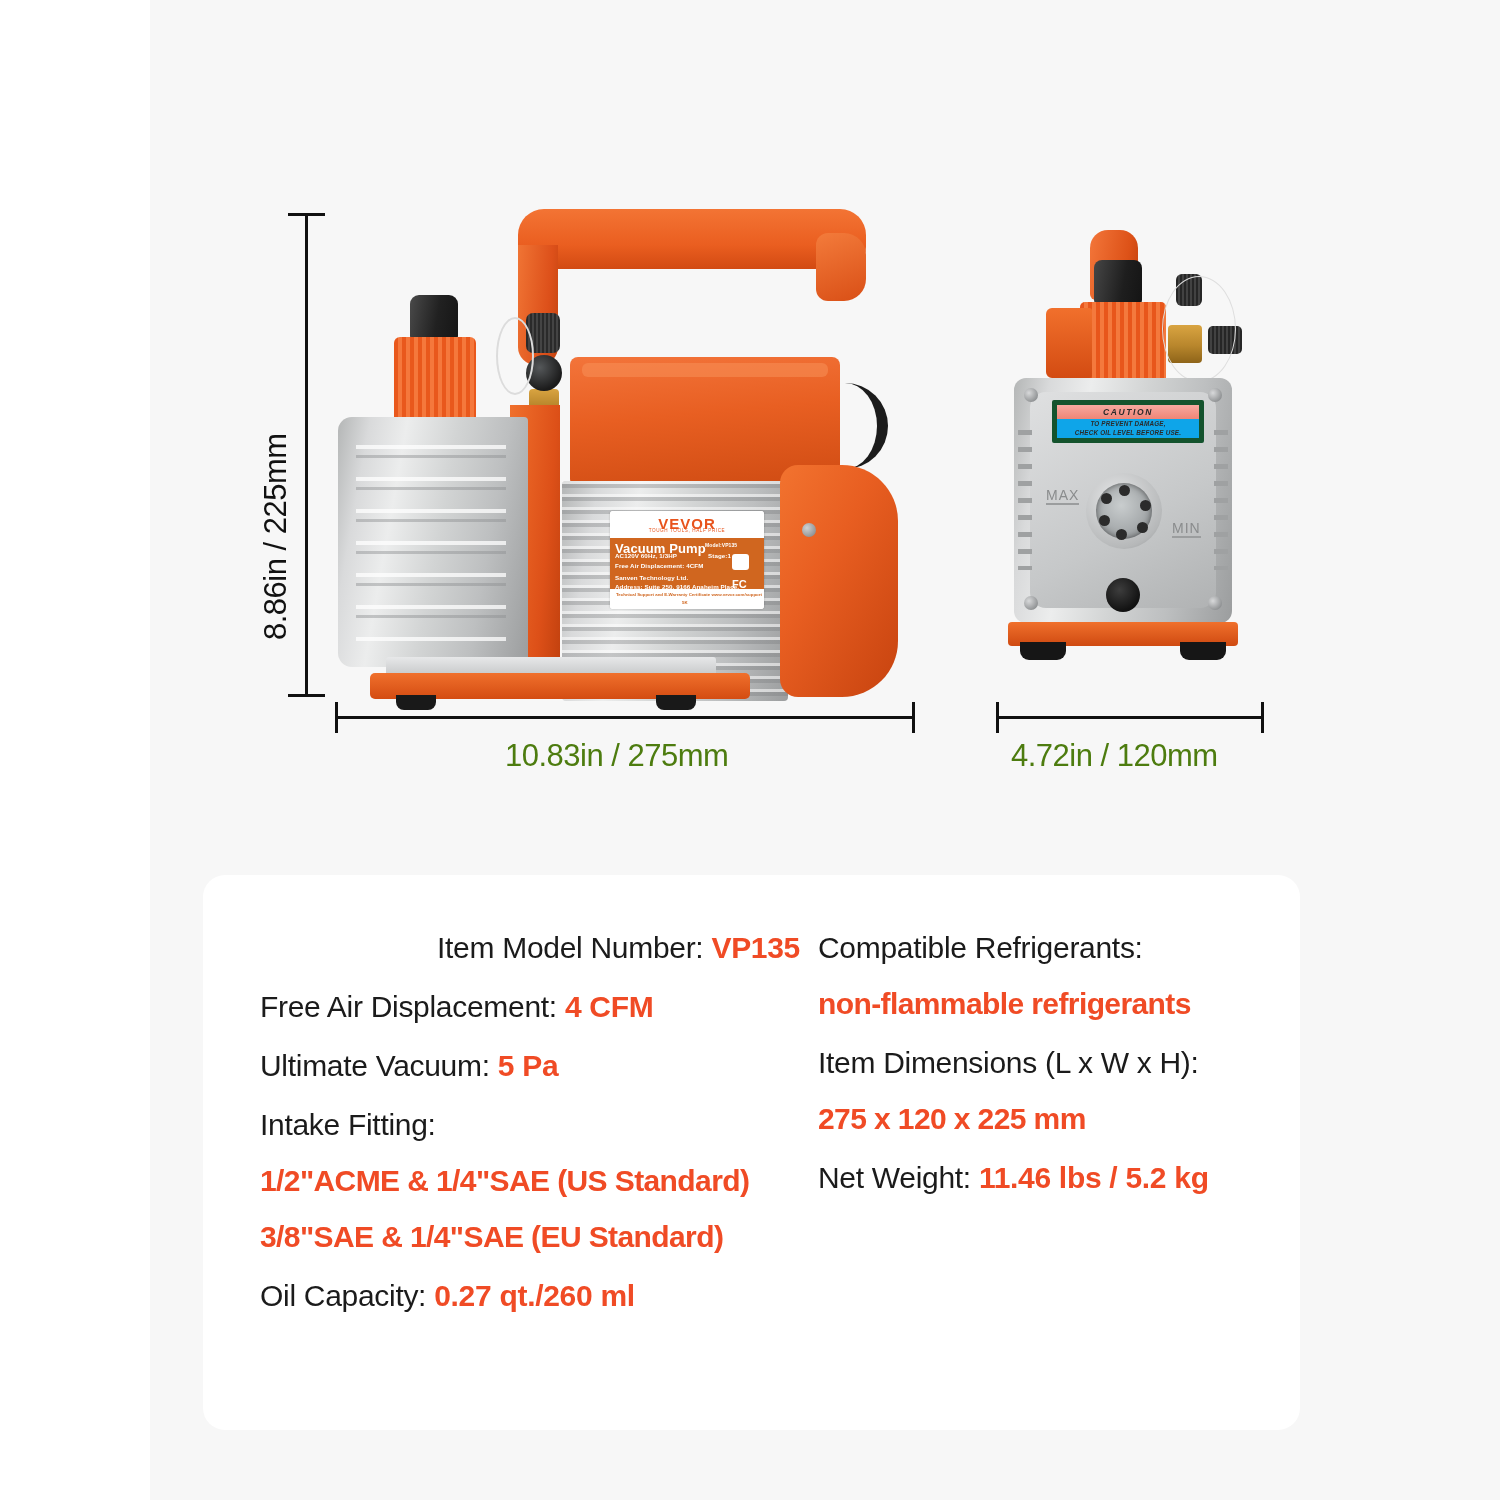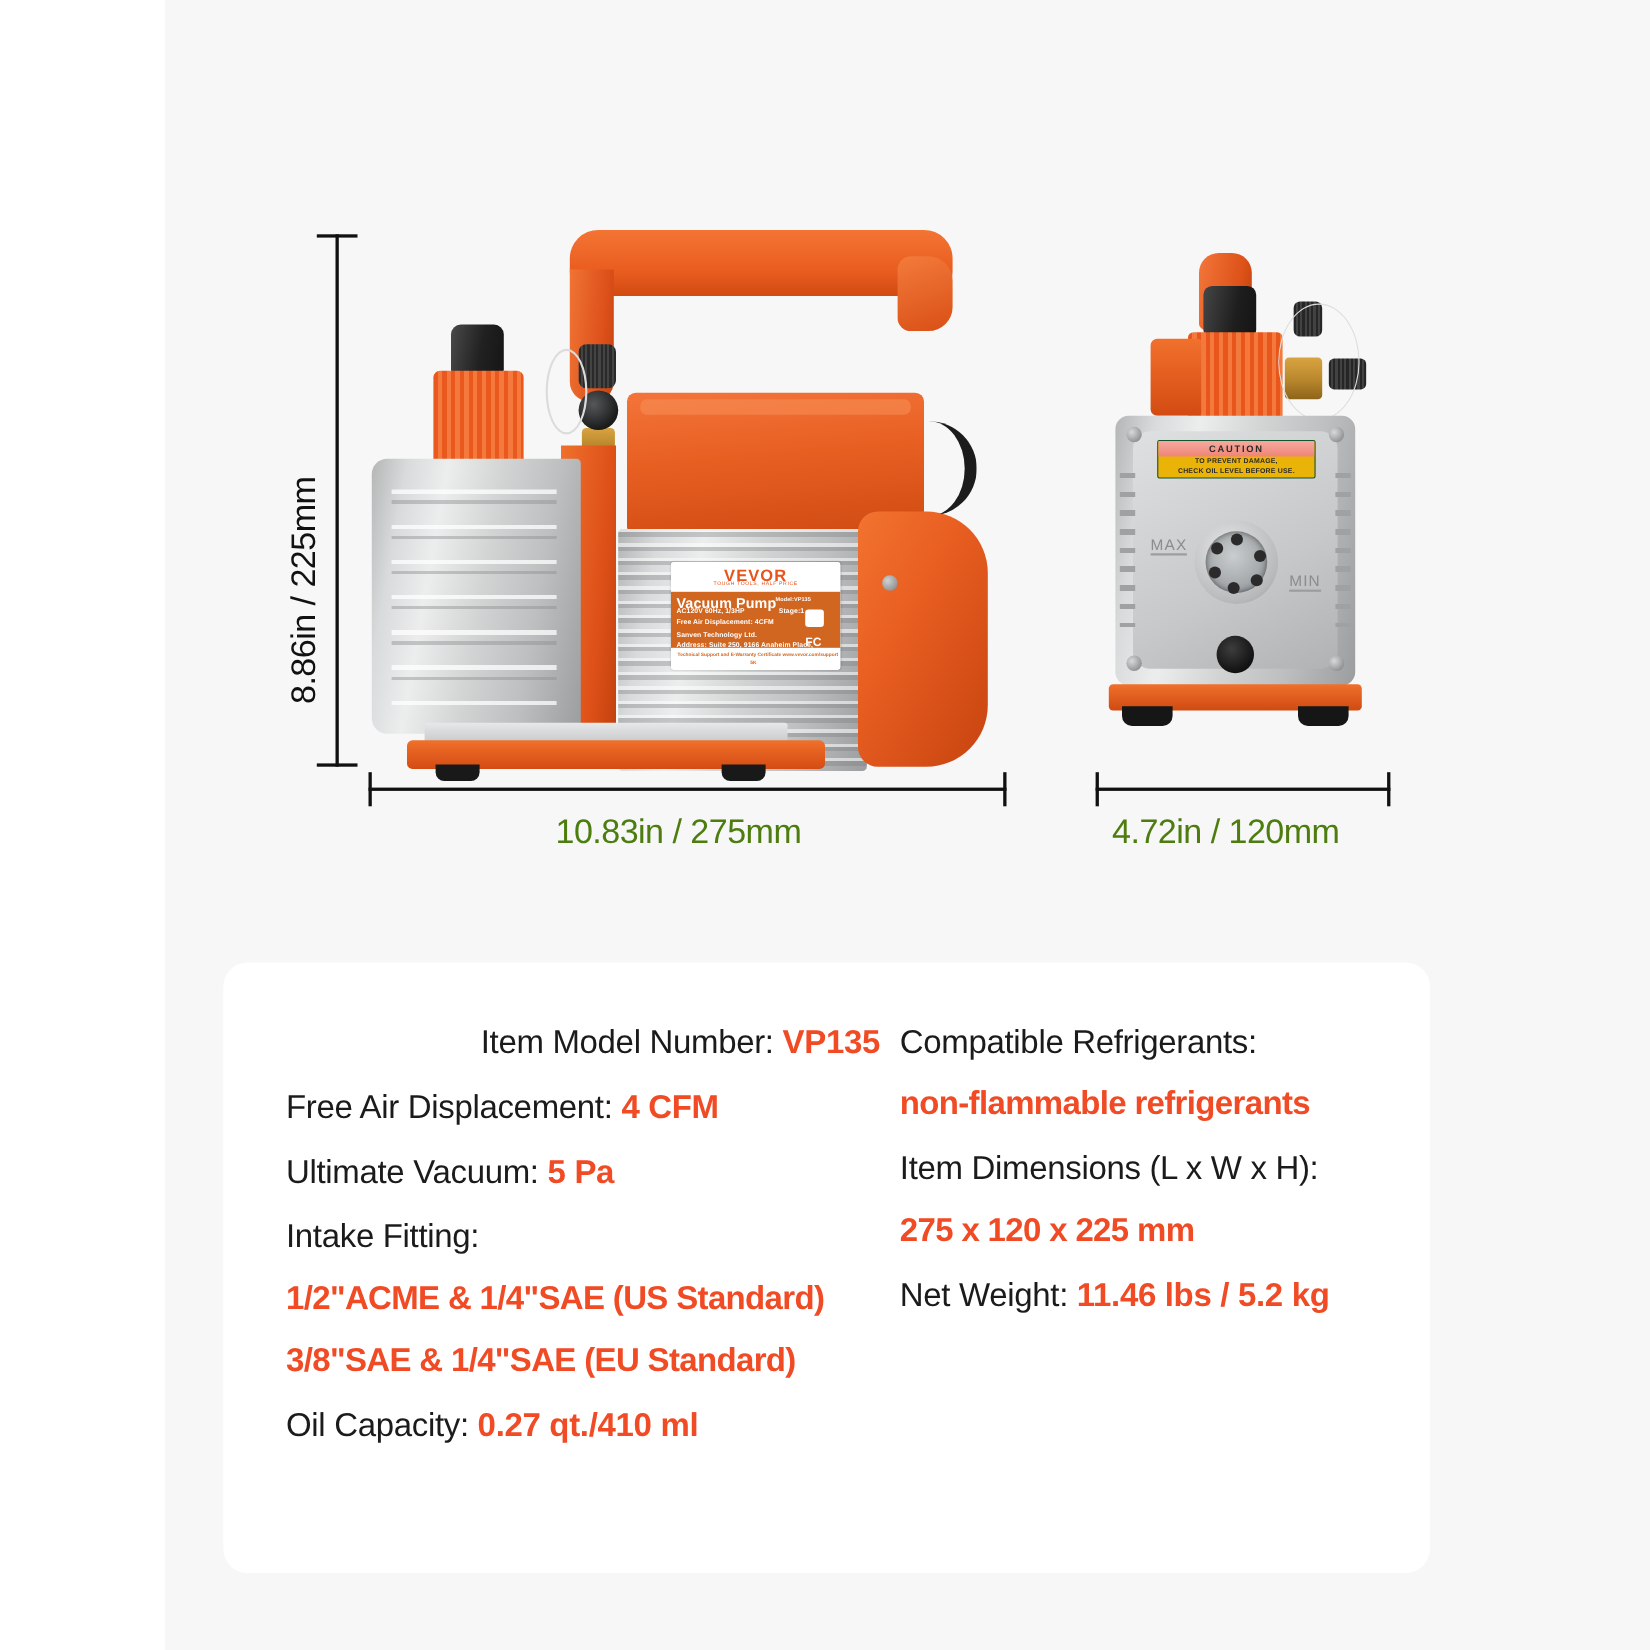--- a/index.html
+++ b/index.html
@@ -55,21 +55,21 @@
     position:absolute;left:0;right:0;top:62%;text-align:center;
     color:#e8531c;font-size:4.6px;letter-spacing:.6px;
   }
   .vlabel .body{background:#d0661f;height:52%;position:relative;color:#fff;}
   .vlabel .foot{height:20%;background:#fff;position:relative;}
   .lt{position:absolute;font-size:6.2px;font-weight:700;white-space:nowrap;letter-spacing:.1px;}
   .lt-foot{position:absolute;font-size:4.4px;color:#d0661f;white-space:nowrap;font-weight:700;}
 
   
   .caution{
-    position:absolute;background:#eab308;border:1px solid #14532d;overflow:hidden;border-radius:2px;
+    position:absolute;background:#0ea5e9;border:5px solid #14532d;overflow:hidden;border-radius:2px;font-style:italic;
   }
   .caution .bar{height:42%;background:linear-gradient(180deg,#f6a9a0,#ef8576);position:relative;}
   .caution .bar span{
     position:absolute;left:0;right:0;top:13%;text-align:center;
     font-size:8.5px;font-weight:700;color:#2b2b2b;letter-spacing:1.6px;
   }
   .caution .txt{
     position:absolute;left:0;right:0;top:46%;text-align:center;
     font-size:6.3px;font-weight:700;color:#2b2b2b;line-height:1.35;letter-spacing:.2px;
   }
@@ -224,21 +224,21 @@
         <span class="lbl">Ultimate Vacuum: </span>
         <span class="val">5 Pa</span>
       </div>
       <div class="spec-line" style="margin-bottom:26px;">
         <span class="lbl">Intake Fitting: </span>
       </div>
       <div class="spec-line val-only" style="margin-bottom:26px;">1/2"ACME &amp; 1/4"SAE (US Standard)</div>
       <div class="spec-line val-only" style="margin-bottom:29px;">3/8"SAE &amp; 1/4"SAE (EU Standard)</div>
       <div class="spec-line">
         <span class="lbl">Oil Capacity: </span>
-        <span class="val">0.27 qt./410 ml</span>
+        <span class="val">0.27 qt./260 ml</span>
       </div>
     </div>
 
     <div class="spec-col" style="left:615px;top:58px;width:470px;">
       <div class="spec-line" style="margin-bottom:26px;">
         <span class="lbl">Compatible Refrigerants: </span>
       </div>
       <div class="spec-line val-only" style="margin-bottom:29px;">non-flammable refrigerants</div>
       <div class="spec-line" style="margin-bottom:26px;">
         <span class="lbl">Item Dimensions (L x W x H): </span>

